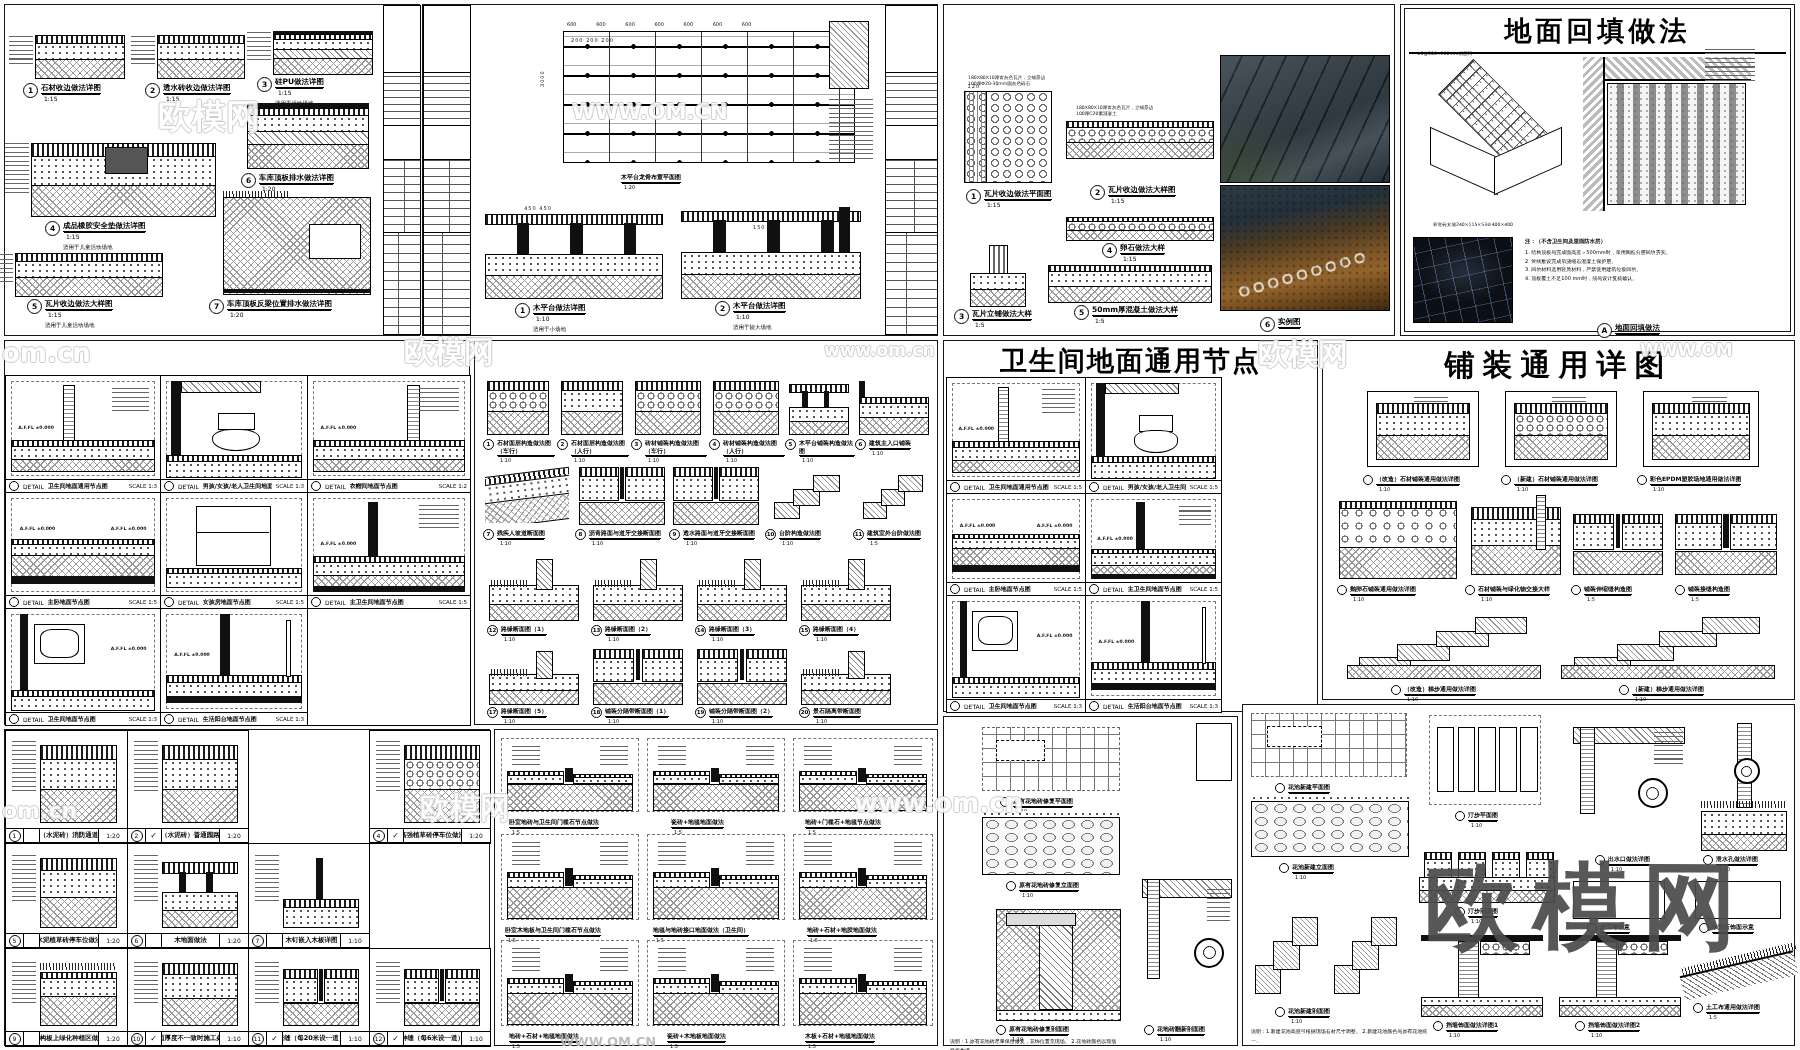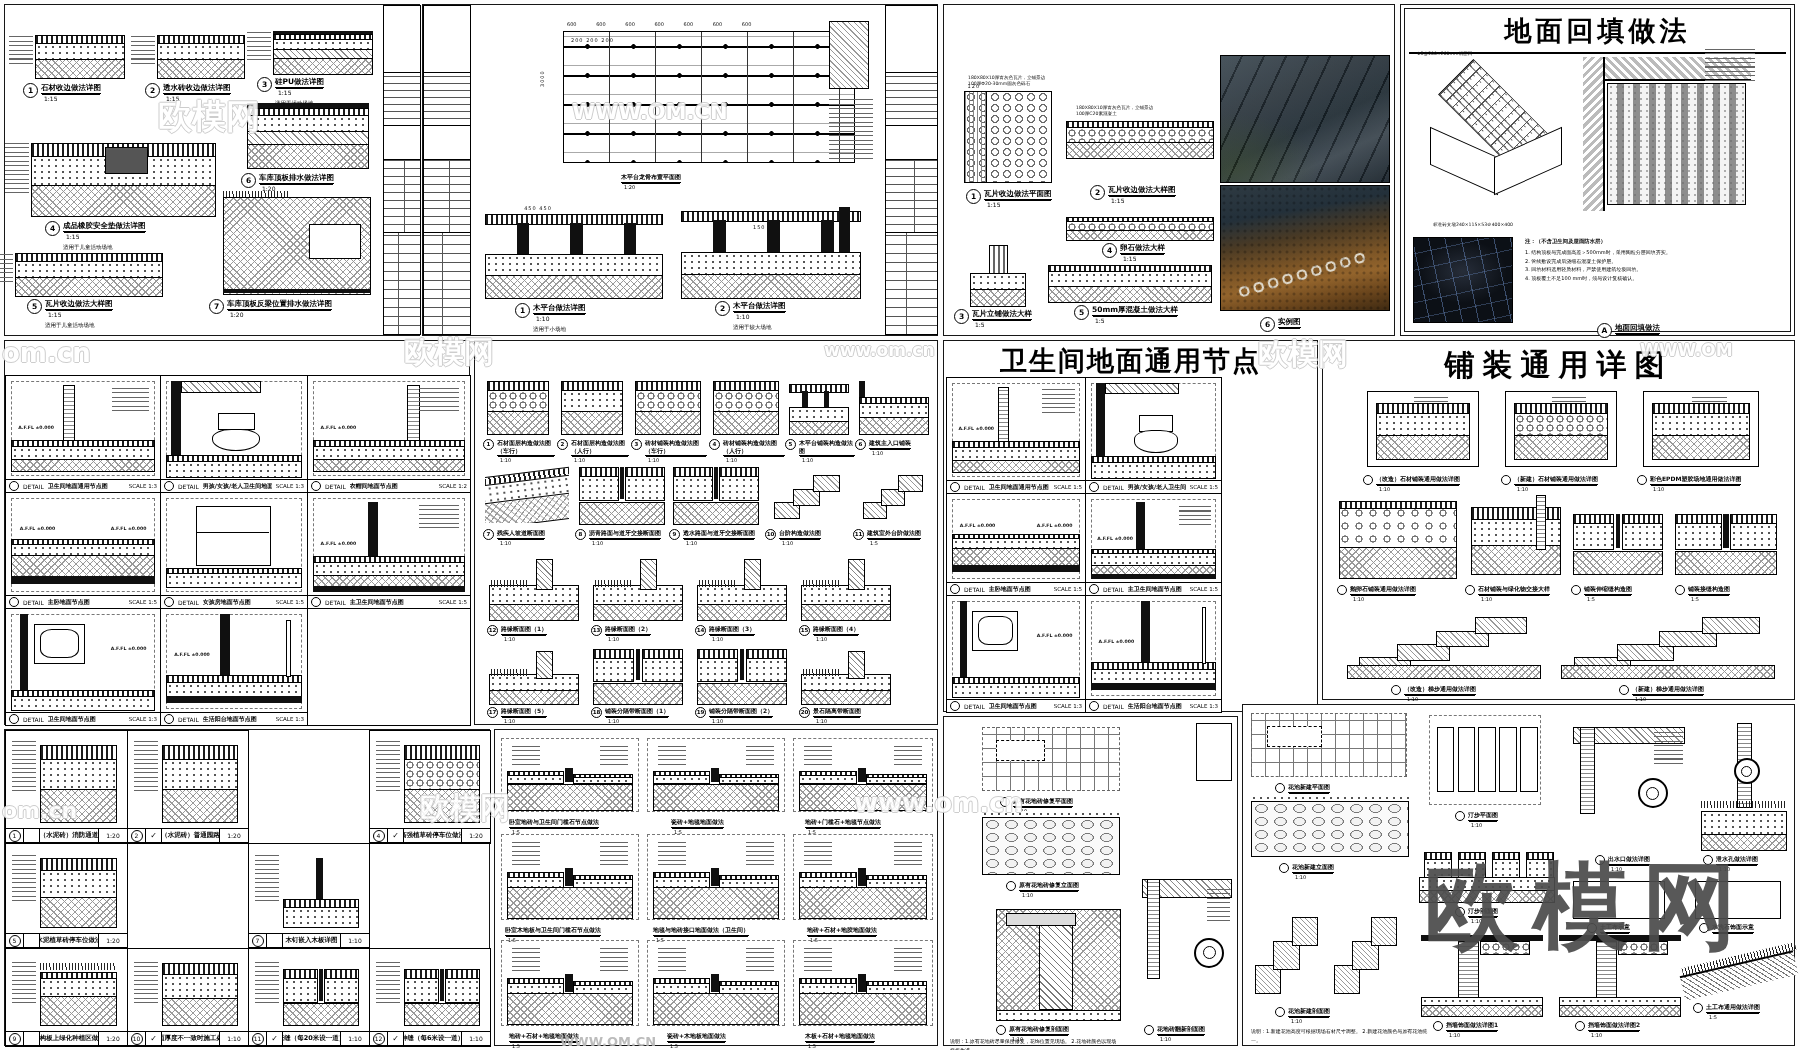--- a/index.html
+++ b/index.html
@@ -958,20 +958,38 @@
         <div class="lblstack" style="position: absolute; left: 6px; top: 10px; width: 24px; height: 45%;"></div>
         <div class="gbar">
           <span class="gnum">
             <span class="circ sm" style="width:10px;height:10px;font-size:6px">5</span>
           </span>
           <span class="gchk"></span>
           <span class="gname">水泥植草砖停车位做法</span>
           <span class="gscale">1:20</span>
         </div>
       </div>
+      <div class="gridcell" style="left: 122px; top: 113px; width: 122px; height: 106px;">
+        <div style="position: absolute; inset: 14px 10px 22px 34px;">
+          <div class="b-surf" style="top: 6%; height: 14%;"></div>
+          <div class="b-dots" style="top: 50%; height: 26%;"></div>
+          <div class="b-cross" style="top: 76%; height: 24%;"></div>
+          <div class="blk" style="left: 22%; top: 20%; width: 9%; height: 30%;"></div>
+          <div class="blk" style="left: 58%; top: 20%; width: 9%; height: 30%;"></div>
+        </div>
+        <div class="lblstack" style="position: absolute; left: 6px; top: 10px; width: 24px; height: 45%;"></div>
+        <div class="gbar">
+          <span class="gnum">
+            <span class="circ sm" style="width:10px;height:10px;font-size:6px">6</span>
+          </span>
+          <span class="gchk"></span>
+          <span class="gname">木地面做法</span>
+          <span class="gscale">1:20</span>
+        </div>
+      </div>
       <div class="gridcell" style="left: 243px; top: 113px; width: 122px; height: 106px;">
         <div style="position: absolute; inset: 14px 10px 22px 34px;">
           <div class="blk" style="left: 44%; top: 0px; width: 8%; height: 60%;"></div>
           <div class="b-surf" style="top: 60%; height: 12%;"></div>
           <div class="b-dots" style="top: 72%; height: 28%;"></div>
         </div>
         <div class="lblstack" style="position: absolute; left: 6px; top: 10px; width: 24px; height: 45%;"></div>
         <div class="gbar">
           <span class="gnum">
             <span class="circ sm" style="width:10px;height:10px;font-size:6px">7</span>

